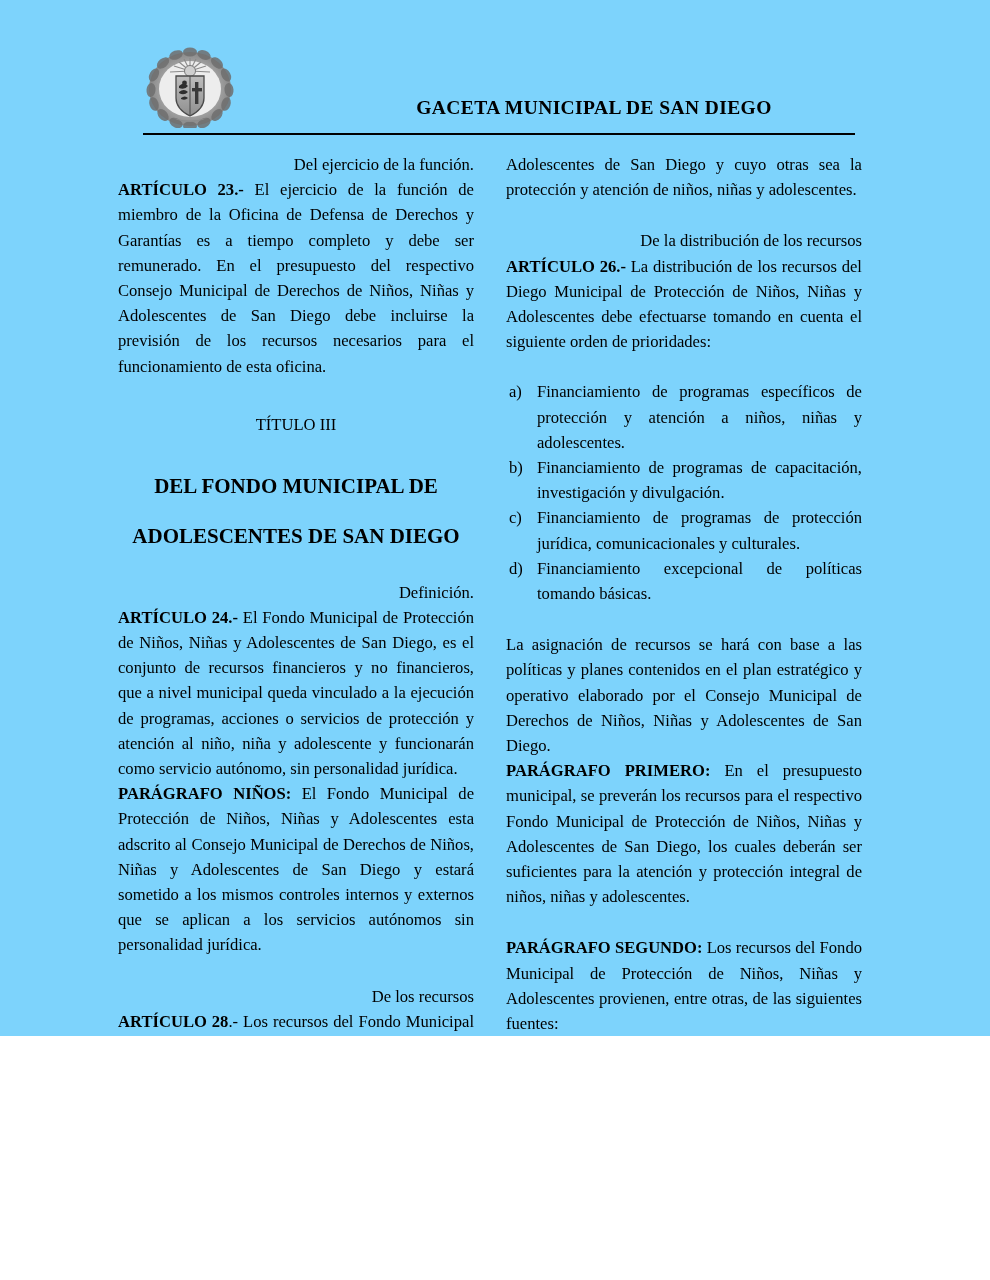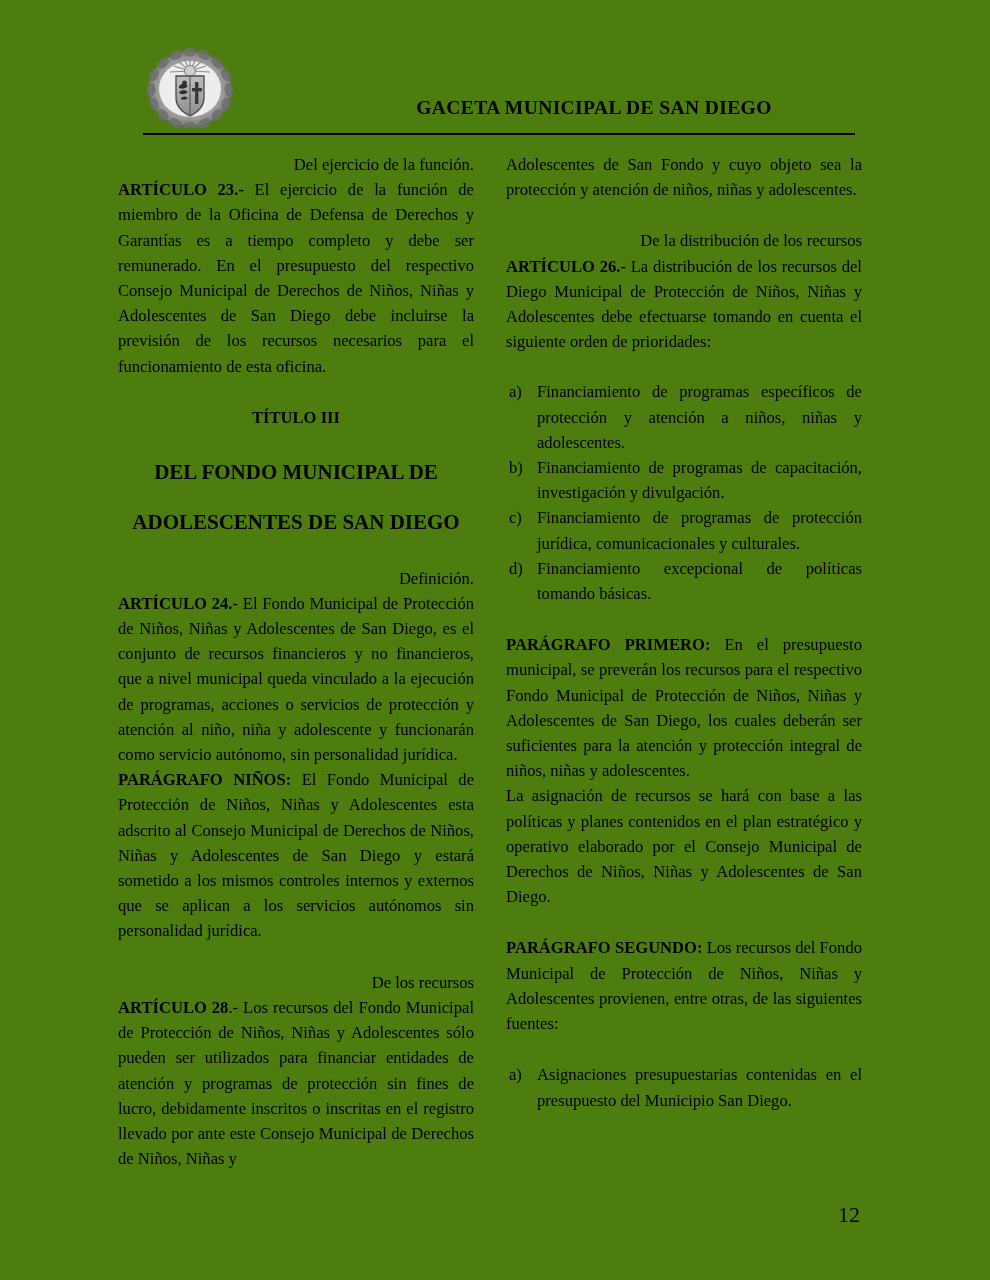--- a/index.html
+++ b/index.html
@@ -4,22 +4,22 @@
 <title>Gaceta Municipal de San Diego</title>
 <style>
   html, body {
     margin: 0;
     padding: 0;
     background: #ffffff;
   }
   .page {
     position: relative;
     width: 990px;
-    height: 1280px;
-    background: #4d7c0f;
+    height: 1036px;
+    background: #7dd3fc;
     font-family: "Liberation Serif", "DejaVu Serif", serif;
     color: #000000;
     overflow: hidden;
     box-sizing: border-box;
   }
 
   
   .masthead {
     position: absolute;
     left: 143px;
@@ -76,23 +76,23 @@
   p.para.last-natural { text-align-last: left; }
 
   .b { font-weight: bold; }
 
   .heading-right {
     margin: 0;
     text-align: right;
     font-weight: normal;
   }
   .heading-center {
-    margin: 0;
+    margin: 7px;
     text-align: center;
-    font-weight: bold;
+    font-weight: normal;
   }
   .spacer-sm { height: 25px; }
   .spacer-md { height: 26px; }
 
   .title-block {
     margin: 4px;
     text-align: center;
     font-weight: bold;
     font-size: 21px;
     line-height: 25.2px;
@@ -236,21 +236,21 @@
     <div class="spacer-md"></div>
 
     <p class="heading-right">De los recursos</p>
 
     <p class="para"><span class="b">ARTÍCULO 28</span><span>.- Los recursos del Fondo Municipal de Protección de Niños, Niñas y Adolescentes sólo pueden ser utilizados para financiar entidades de atención y programas de protección sin fines de lucro, debidamente inscritos o inscritas en el registro llevado por ante este Consejo Municipal de Derechos de Niños, Niñas y</span></p>
 
   </div>
 
   <div class="col col-right">
 
-    <p class="para last-natural">Adolescentes de San Fondo y cuyo objeto sea la protección y atención de niños, niñas y adolescentes.</p>
+    <p class="para last-natural">Adolescentes de San Diego y cuyo otras sea la protección y atención de niños, niñas y adolescentes.</p>
 
     <div class="spacer-md"></div>
 
     <p class="heading-right">De la distribución de los recursos</p>
 
     <p class="para last-natural"><span class="b">ARTÍCULO 26.-</span><span> La distribución de los recursos del Diego Municipal de Protección de Niños, Niñas y Adolescentes debe efectuarse tomando en cuenta el siguiente orden de prioridades:</span></p>
 
     <div class="spacer-sm"></div>
 
     <ol class="letter-list">
@@ -267,23 +267,23 @@
         <span class="item-text ragged">Financiamiento de programas de protección jurídica, comunicacionales y culturales.</span>
       </li>
       <li>
         <span class="marker">d)</span>
         <span class="item-text ragged">Financiamiento excepcional de políticas tomando básicas.</span>
       </li>
     </ol>
 
     <div class="spacer-md"></div>
 
+    <p class="para last-natural">La asignación de recursos se hará con base a las políticas y planes contenidos en el plan estratégico y operativo elaborado por el Consejo Municipal de Derechos de Niños, Niñas y Adolescentes de San Diego.</p>
+
     <p class="para last-natural"><span class="b">PARÁGRAFO PRIMERO:</span><span> En el presupuesto municipal, se preverán los recursos para el respectivo Fondo Municipal de Protección de Niños, Niñas y Adolescentes de San Diego, los cuales deberán ser suficientes para la atención y protección integral de niños, niñas y adolescentes.</span></p>
-
-    <p class="para last-natural">La asignación de recursos se hará con base a las políticas y planes contenidos en el plan estratégico y operativo elaborado por el Consejo Municipal de Derechos de Niños, Niñas y Adolescentes de San Diego.</p>
 
     <div class="spacer-md"></div>
 
     <p class="para last-natural"><span class="b">PARÁGRAFO SEGUNDO:</span><span> Los recursos del Fondo Municipal de Protección de Niños, Niñas y Adolescentes provienen, entre otras, de las siguientes fuentes:</span></p>
 
     <div class="spacer-md"></div>
 
     <ol class="letter-list">
       <li>
         <span class="marker">a)</span>

